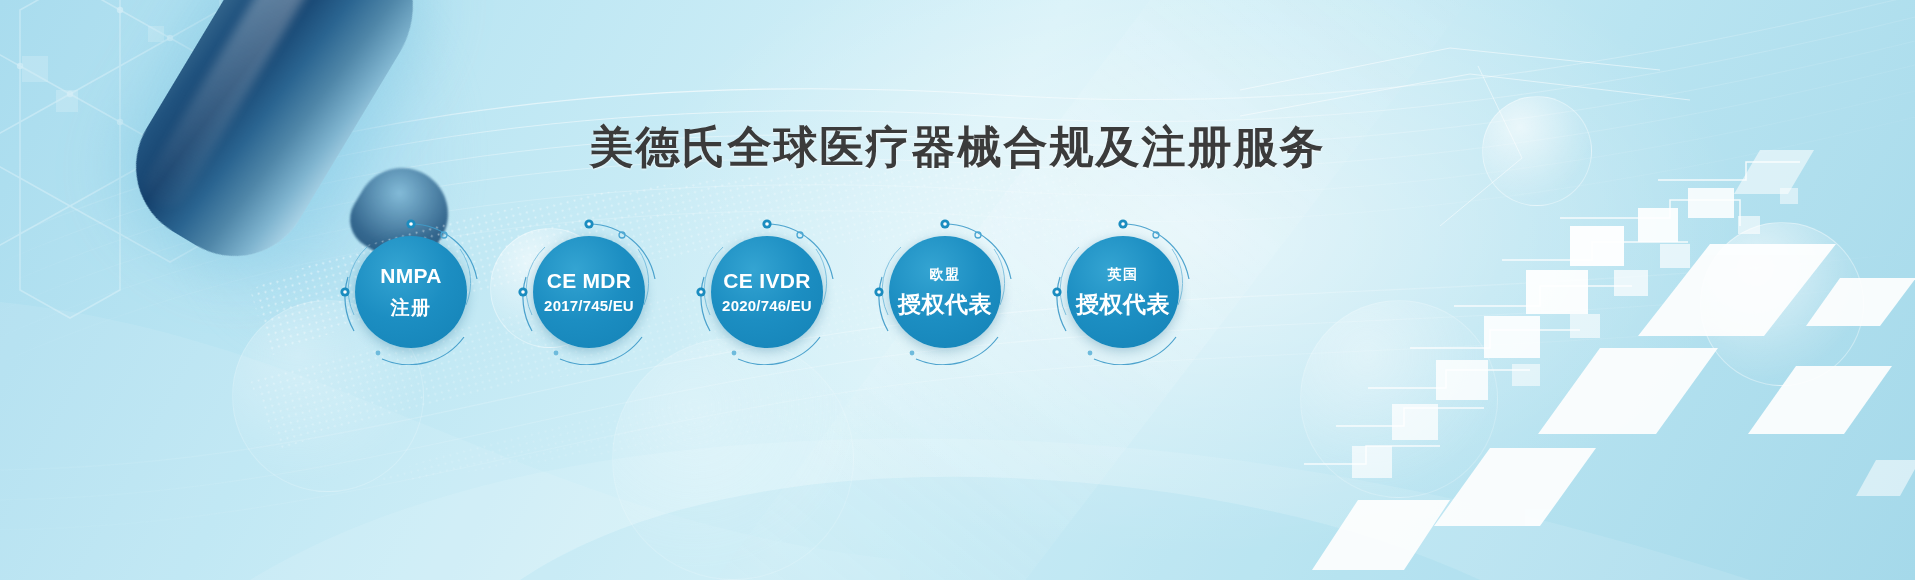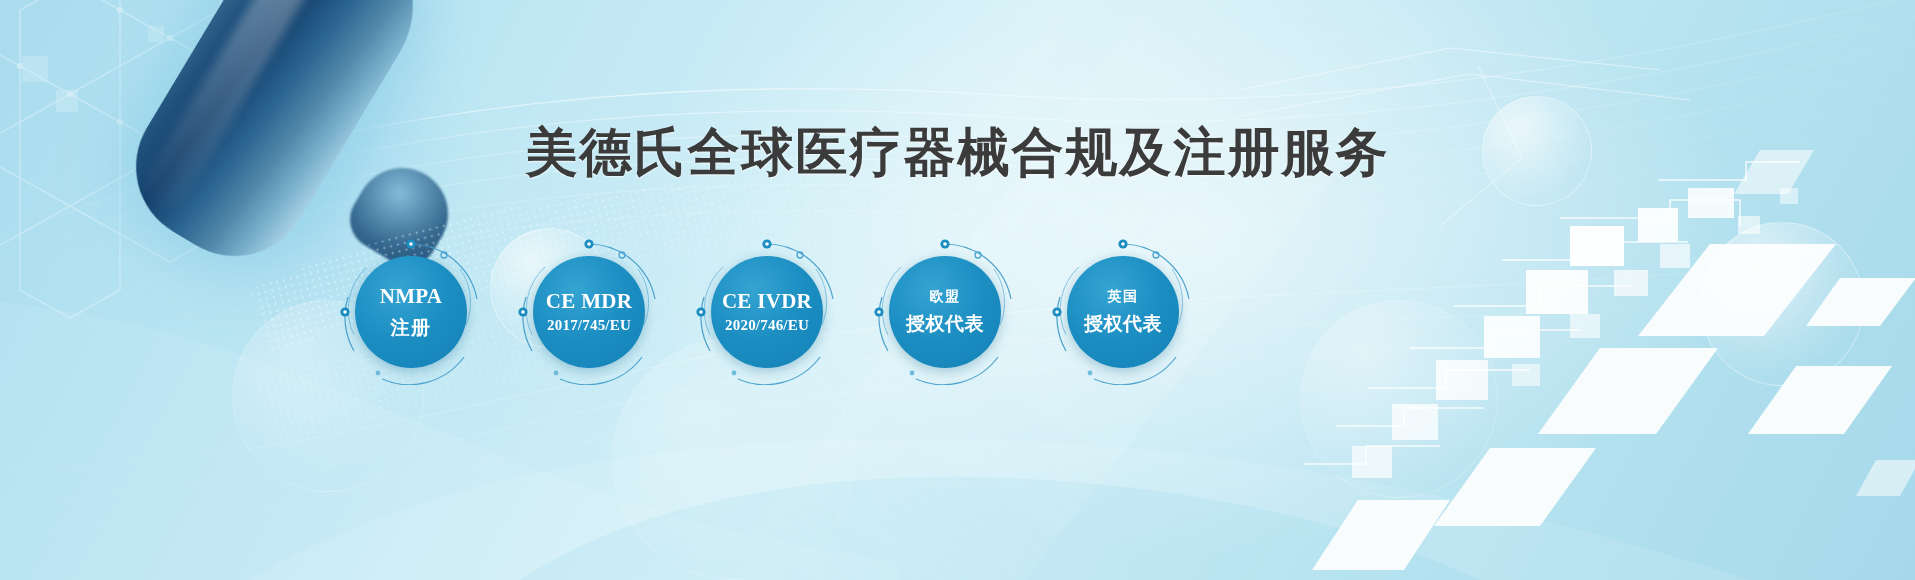--- a/index.html
+++ b/index.html
@@ -60,46 +60,46 @@
   .sphere{
     position:absolute;border-radius:50%;
     background:radial-gradient(circle at 34% 28%,rgba(255,255,255,.62),rgba(255,255,255,.14) 52%,rgba(255,255,255,0) 72%);
     border:1px solid rgba(255,255,255,.38);
   }
 
   
   #title{
     position:absolute;left:0;top:118px;width:1915px;text-align:center;
     font-family:"DejaVu Serif","Liberation Serif",serif;
-    font-weight:700;font-size:52px;letter-spacing:2px;color:#3b3b3b;
+    font-weight:700;font-size:44px;letter-spacing:2px;color:#3b3b3b;
     text-shadow:0 1px 2px rgba(255,255,255,.75);
     white-space:nowrap;
   }
 
   
   #badges{
     position:absolute;left:355px;top:236px;width:880px;height:132px;
-    display:flex;align-items:flex-end;gap:66px;font-family:Liberation Serif, serif;
+    display:flex;align-items:flex-start;gap:66px;
   }
   .badge-wrap{position:relative;width:112px;height:112px;flex:0 0 112px;}
   .ring{
     position:absolute;left:-17px;top:-17px;width:146px;height:146px;
     pointer-events:none;
   }
   .badge{
     position:absolute;left:0;top:0;width:112px;height:112px;border-radius:50%;
     background:radial-gradient(circle at 38% 30%,#34a4d2 0%,#1c8ec2 48%,#1482b6 100%);
     box-shadow:0 3px 12px rgba(17,96,137,.30);
     display:flex;flex-direction:column;align-items:center;justify-content:center;
     color:#ffffff;text-align:center;line-height:1.18;
   }
   .badge .l1{font-size:21px;font-weight:700;letter-spacing:.3px;white-space:nowrap;}
   .badge .l2{font-size:15px;font-weight:700;letter-spacing:.2px;white-space:nowrap;margin-top:3px;}
   .badge.cn .l1{font-size:14px;letter-spacing:1.5px;}
-  .badge.cn .l2{font-size:19px;letter-spacing:.5px;margin-top:8px;}
+  .badge.cn .l2{font-size:23px;letter-spacing:.5px;margin-top:8px;}
   .badge.nmpa .l2{font-size:19px;letter-spacing:1.5px;margin-top:8px;}
 </style>
 </head>
 <body>
 
 <div id="banner">
 
   <svg class="layer waves" viewBox="0 0 1915 580" preserveAspectRatio="none">
     <defs>
       <linearGradient id="wg" x1="0" y1="0" x2="1" y2="0">

